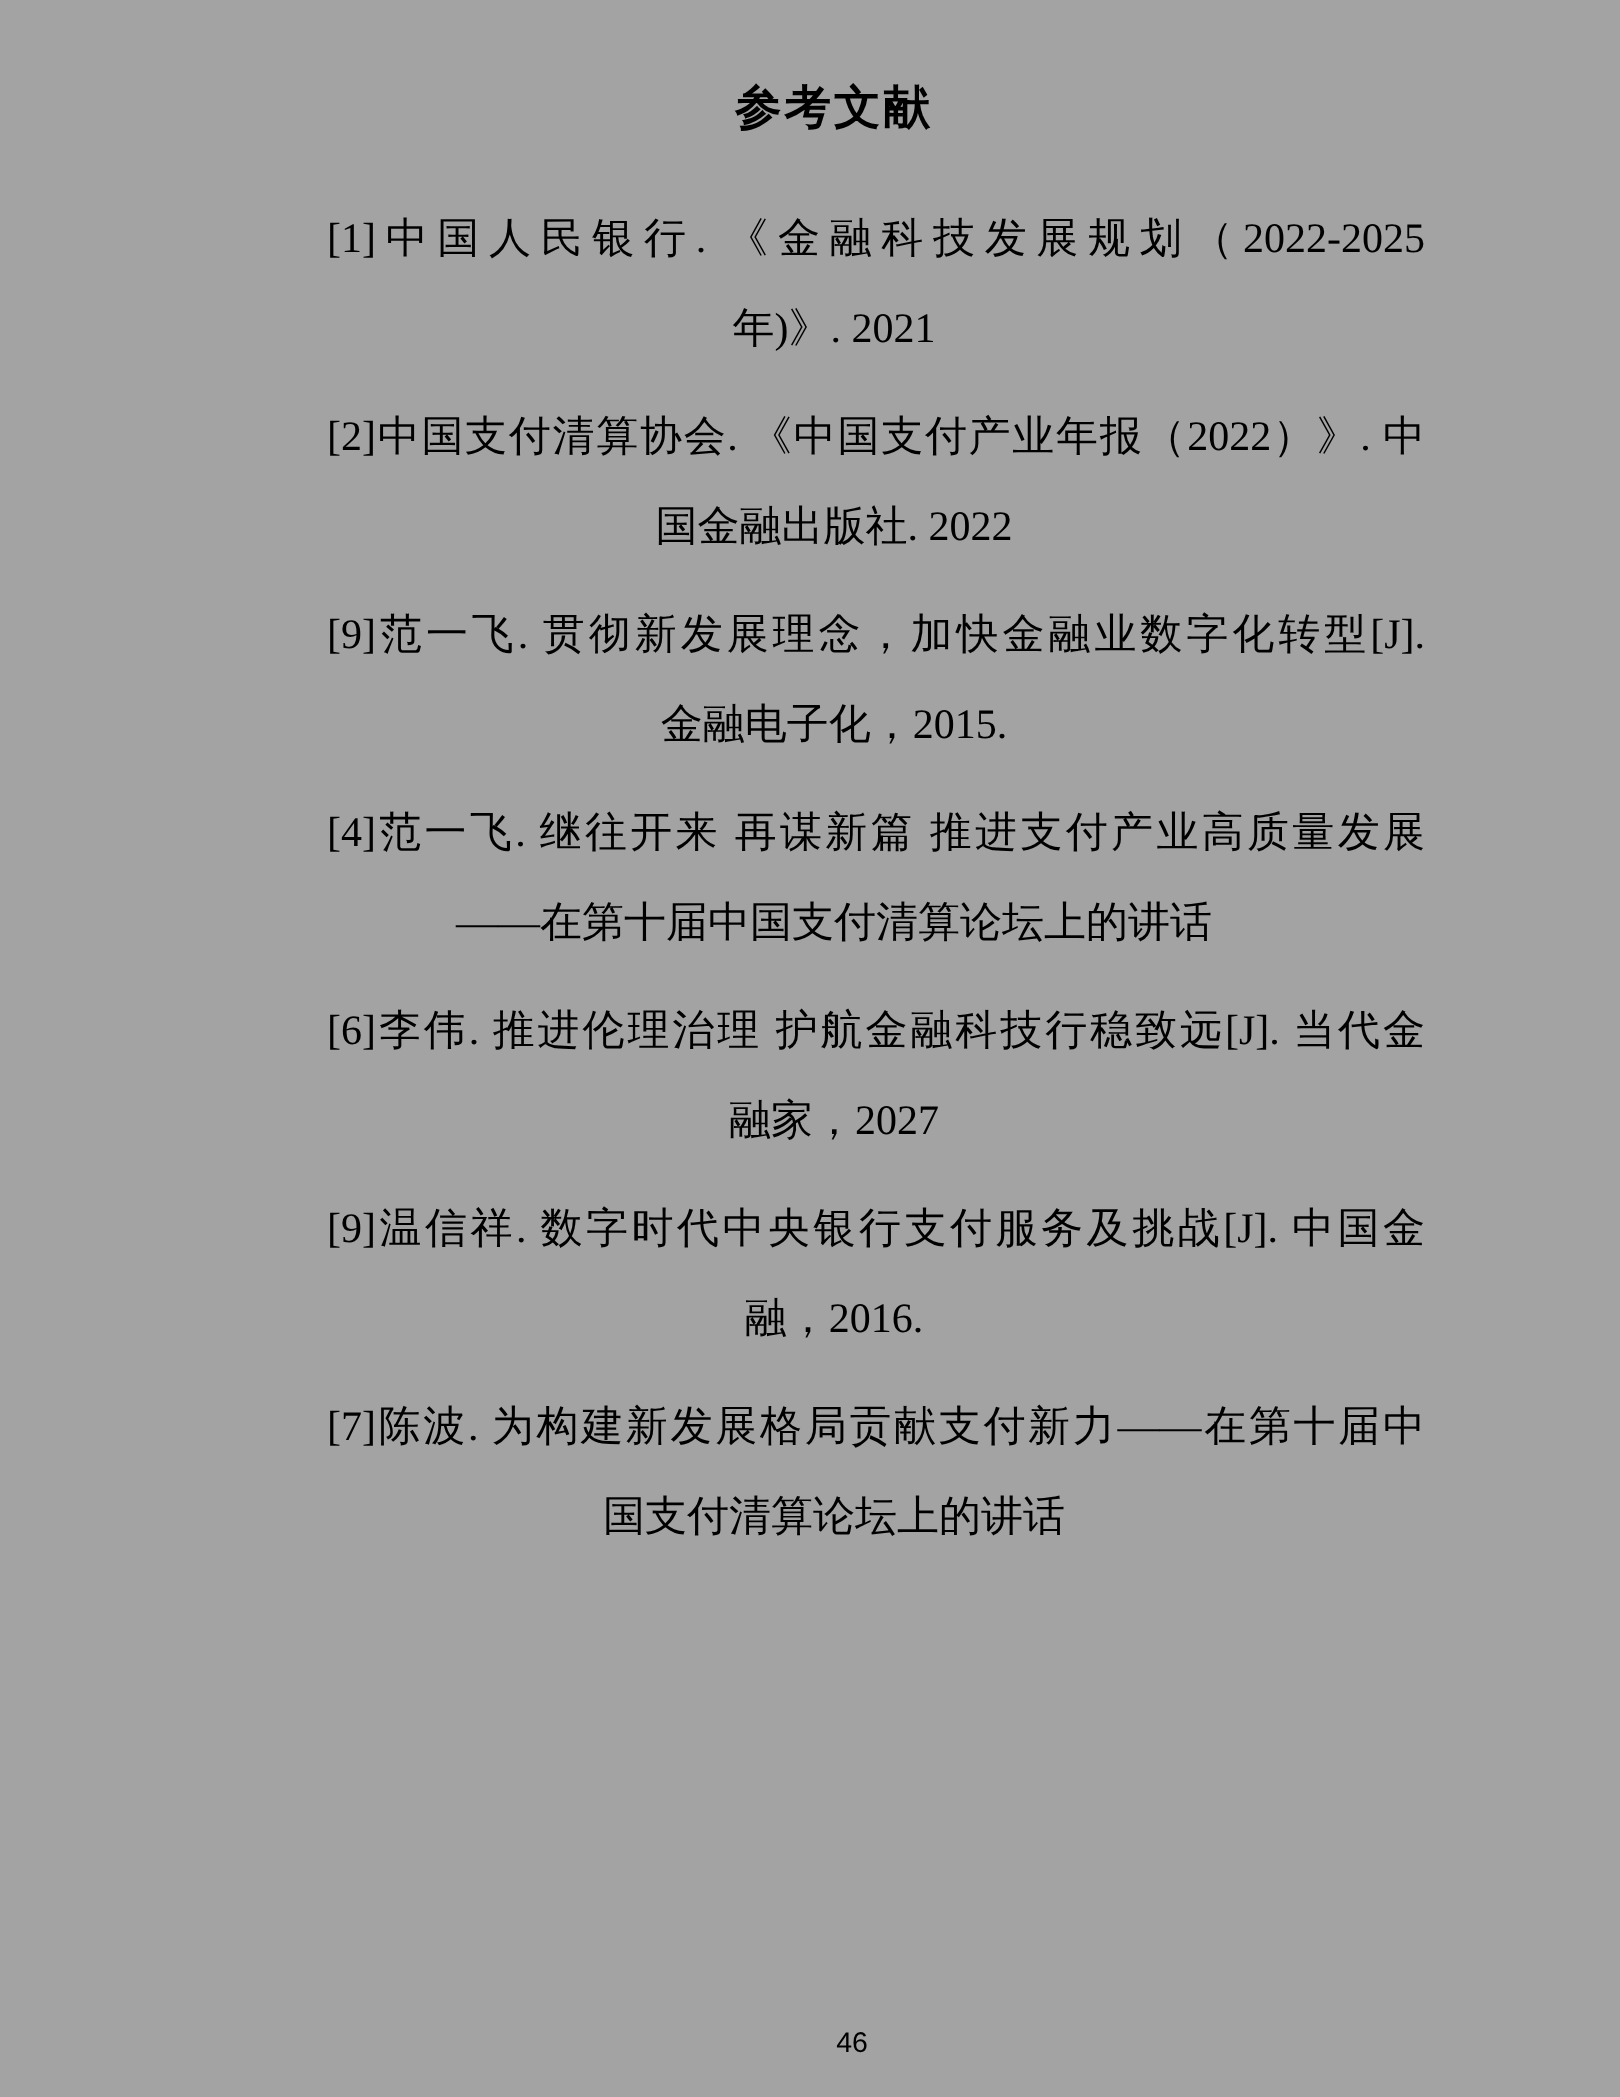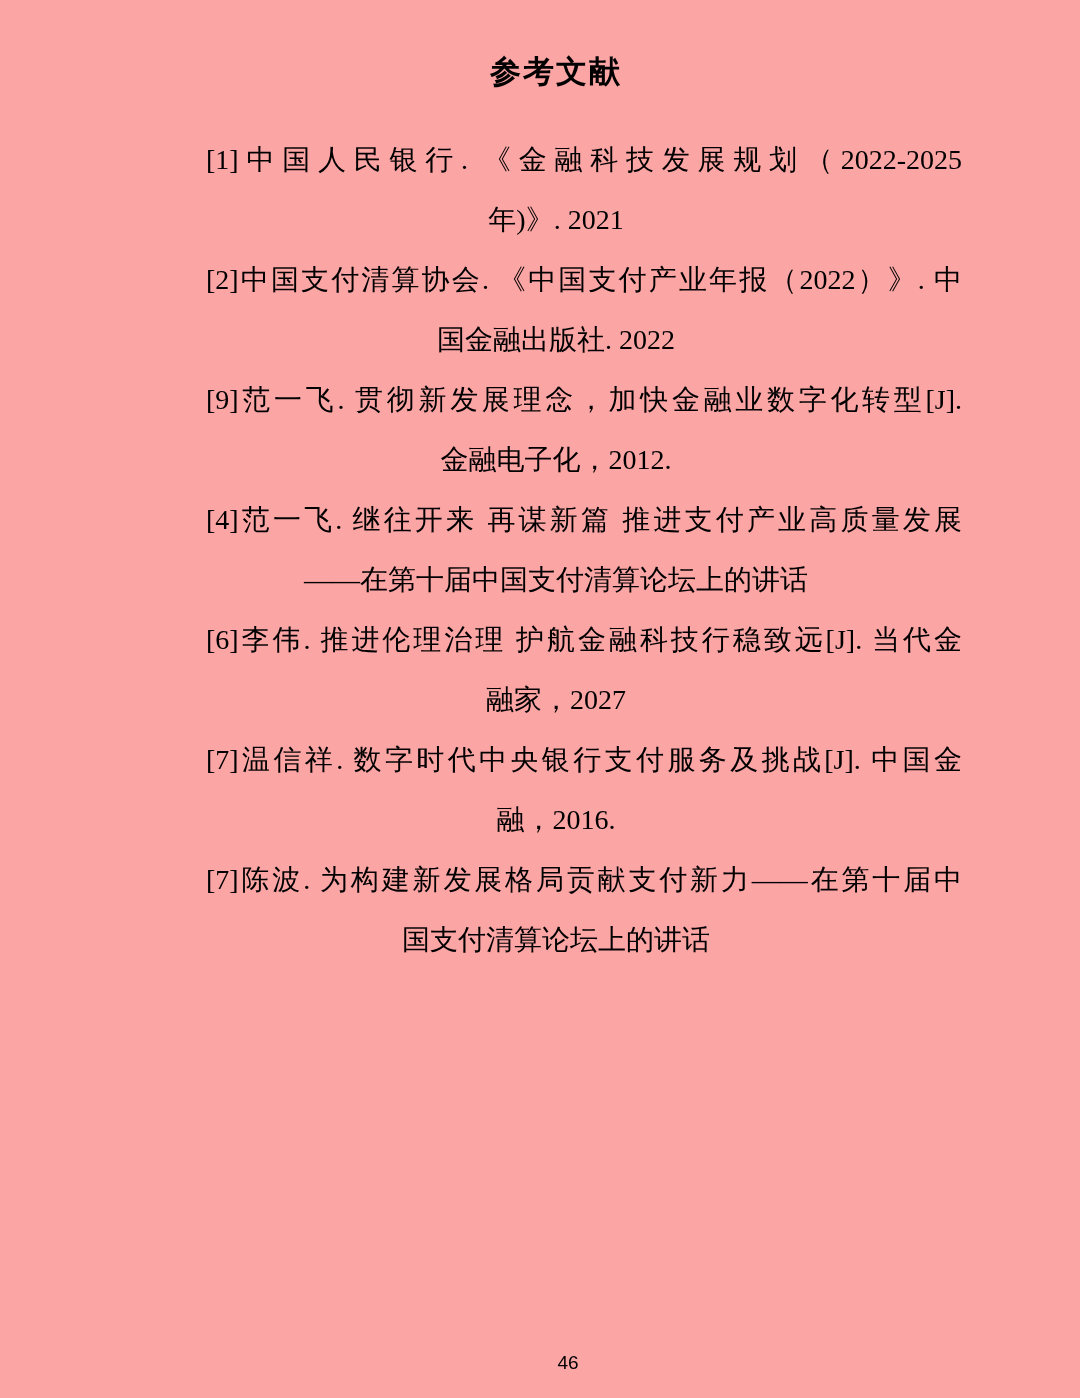--- a/index.html
+++ b/index.html
@@ -5,40 +5,40 @@
   html, body {
     margin: 0;
     padding: 0;
     background: #ffffff;
   }
   .page {
     position: relative;
     width: 1080px;
     height: 1398px;
     margin: 0 auto;
-    background: #fca5a5;
+    background: #a3a3a3;
     color: #000000;
     font-family: "Liberation Serif", "DejaVu Serif", serif;
     overflow: hidden;
   }
   .doc-title {
     margin: 52px 0 38px 0;
     padding: 0 118px 0 150px;
     height: 40px;
     line-height: 40px;
     font-size: 31px;
     font-weight: bold;
     text-align: center;
     letter-spacing: 2px;
   }
   .ref-list {
     padding: 0 118px 0 150px; 
   }
   .ref {
-    margin: 0;
+    margin: 12px;
     padding: 0;
   }
   .ref-line {
     height: 60px;
     line-height: 60px;
     font-size: 28px;
     overflow: hidden;
     text-align: center;
   }
   .ref-line.first {
@@ -72,32 +72,32 @@
       <div class="ref">
         <div class="ref-line first justify">[1]中国人民银行. 《金融科技发展规划（2022-2025</div>
         <div class="ref-line">年)》. 2021</div>
       </div>
       <div class="ref">
         <div class="ref-line first justify">[2]中国支付清算协会. 《中国支付产业年报（2022）》. 中</div>
         <div class="ref-line">国金融出版社. 2022</div>
       </div>
       <div class="ref">
         <div class="ref-line first justify">[9]范一飞. 贯彻新发展理念，加快金融业数字化转型[J].</div>
-        <div class="ref-line">金融电子化，2012.</div>
+        <div class="ref-line">金融电子化，2015.</div>
       </div>
       <div class="ref">
         <div class="ref-line first justify">[4]范一飞. 继往开来 再谋新篇 推进支付产业高质量发展</div>
         <div class="ref-line">——在第十届中国支付清算论坛上的讲话</div>
       </div>
       <div class="ref">
         <div class="ref-line first justify">[6]李伟. 推进伦理治理 护航金融科技行稳致远[J]. 当代金</div>
         <div class="ref-line">融家，2027</div>
       </div>
       <div class="ref">
-        <div class="ref-line first justify">[7]温信祥. 数字时代中央银行支付服务及挑战[J]. 中国金</div>
+        <div class="ref-line first justify">[9]温信祥. 数字时代中央银行支付服务及挑战[J]. 中国金</div>
         <div class="ref-line">融，2016.</div>
       </div>
       <div class="ref">
         <div class="ref-line first justify">[7]陈波. 为构建新发展格局贡献支付新力——在第十届中</div>
         <div class="ref-line">国支付清算论坛上的讲话</div>
       </div>
     </div>
 
   <div class="page-number">46</div>
 </div>

